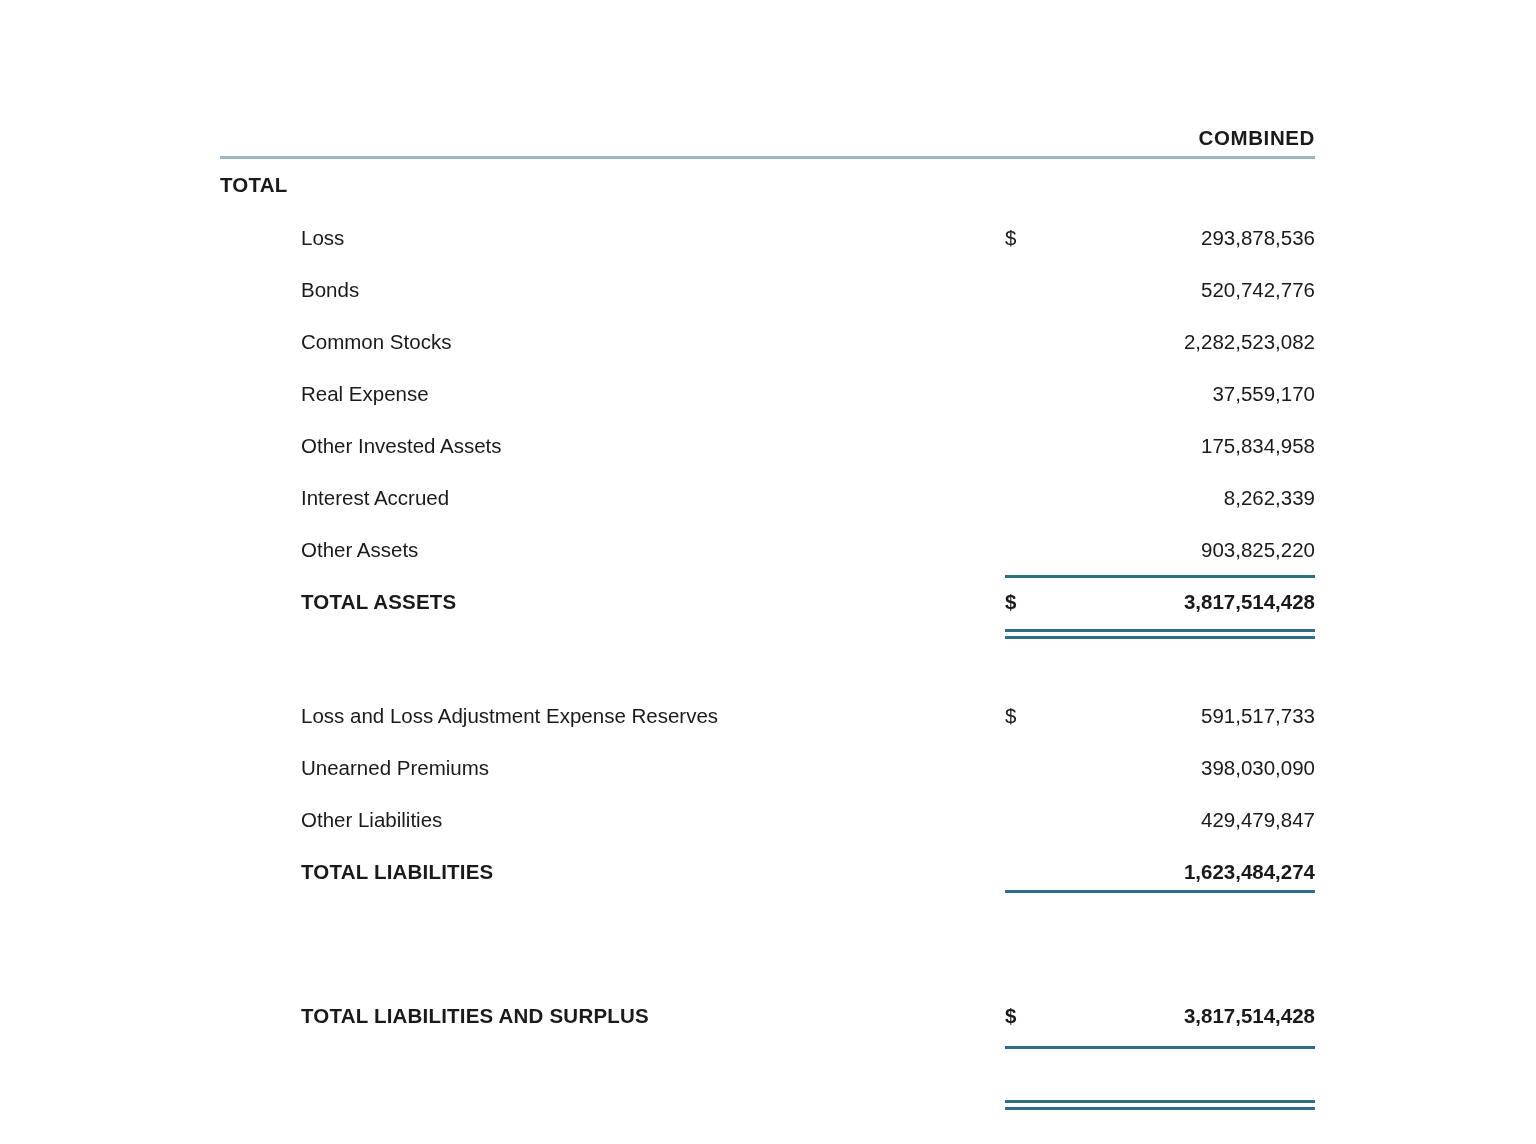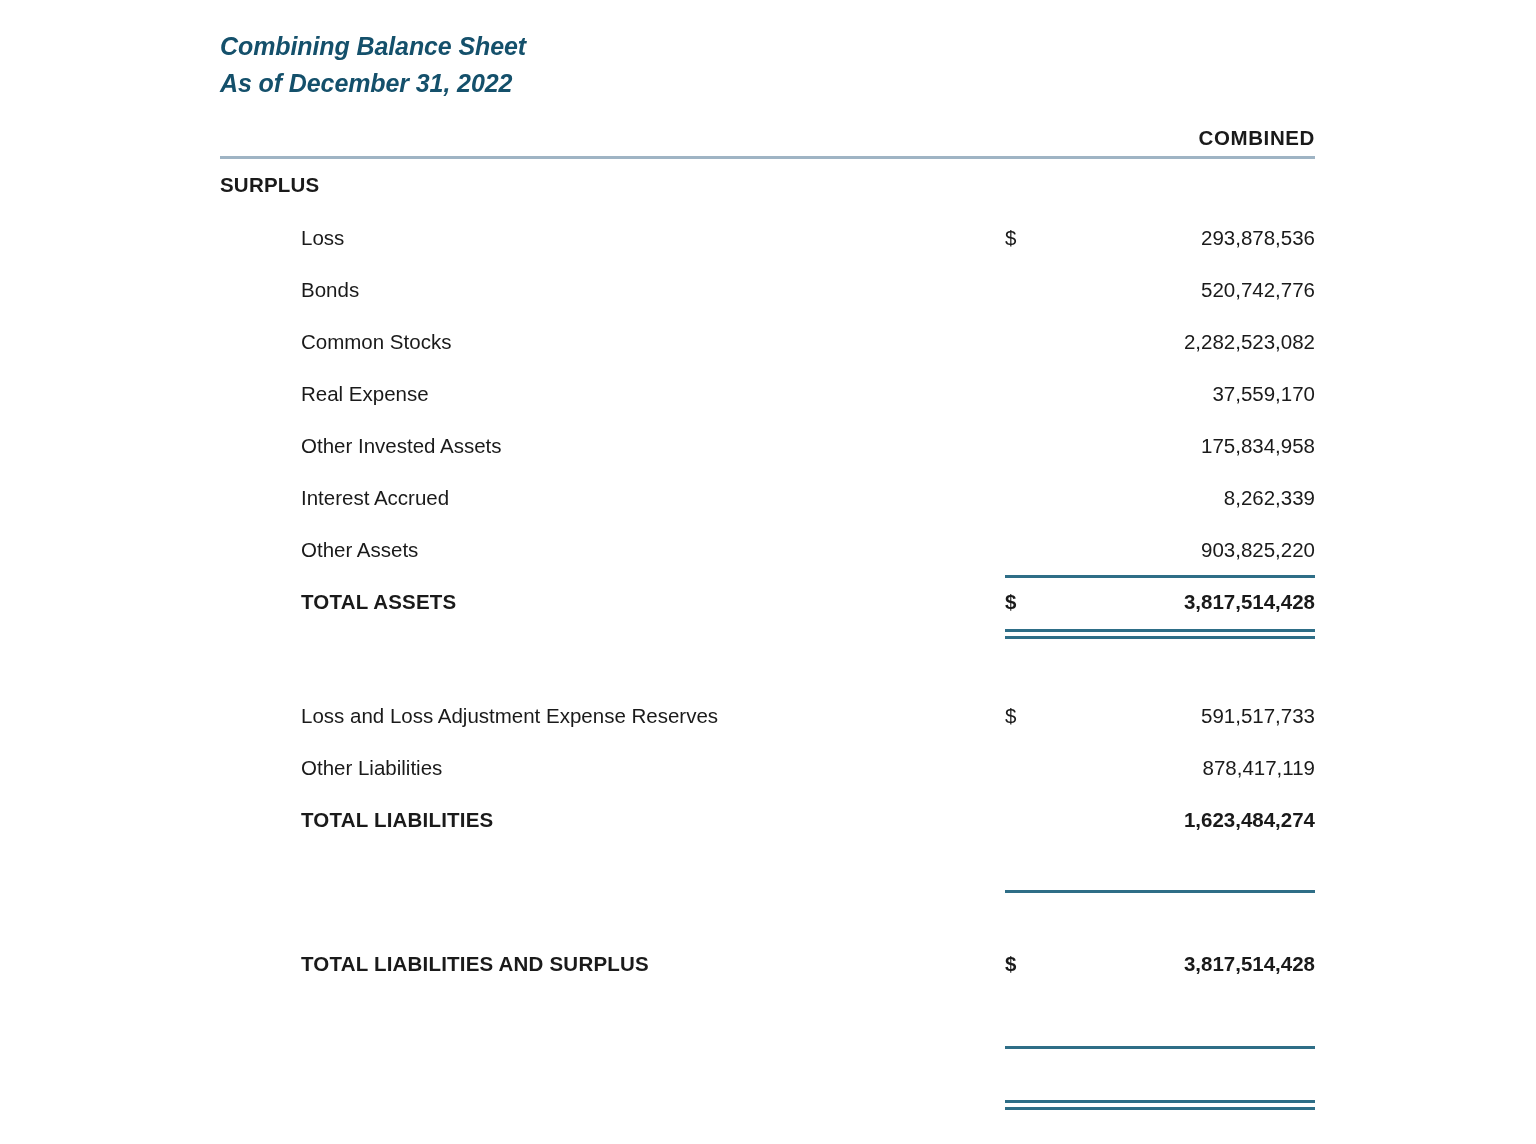--- a/index.html
+++ b/index.html
@@ -122,41 +122,37 @@
     position: absolute;
     background: #2e6e87;
     height: 3px;
   }
 </style>
 </head>
 <body style="color: rgb(26, 26, 26);">
 
 <div id="sheet">
 
-  <div class="title-block">
-    <div class="title-line" style="color: rgb(20, 80, 107);">Combining Balance Sheet</div>
-    <div class="title-line" style="color: rgb(20, 80, 107);">As of December 31, 2022</div>
-  </div>
 
   <table class="bs-table">
     <colgroup>
       <col class="c-label">
         <col class="c-cur">
         <col class="c-val">
     </colgroup>
     <tbody>
 
       <tr class="r-header">
         <td class="hdr-rule-cell" style="border-bottom-color: rgb(159, 180, 196);"></td>
         <td class="hdr-rule-cell" style="border-bottom-color: rgb(159, 180, 196);"></td>
         <td class="hdr-rule-cell col-header" style="border-bottom-color: rgb(159, 180, 196);">COMBINED</td>
       </tr>
 
       <tr class="r-section">
-        <td class="lbl sect-label">SURPLUS</td>
+        <td class="lbl sect-label">TOTAL</td>
         <td></td>
           <td></td>
       </tr>
 
       <tr class="r-item">
         <td class="lbl indent item-label">Loss</td>
         <td class="cur">$</td>
         <td class="val">293,878,536</td>
       </tr>
       <tr class="r-item">
@@ -202,23 +198,28 @@
           <td></td>
         </tr>
 
 
       <tr class="r-item">
         <td class="lbl indent item-label">Loss and Loss Adjustment Expense Reserves</td>
         <td class="cur">$</td>
         <td class="val">591,517,733</td>
       </tr>
       <tr class="r-item">
+        <td class="lbl indent item-label">Unearned Premiums</td>
+        <td class="cur"></td>
+        <td class="val">398,030,090</td>
+      </tr>
+      <tr class="r-item">
         <td class="lbl indent item-label">Other Liabilities</td>
         <td class="cur"></td>
-        <td class="val">878,417,119</td>
+        <td class="val">429,479,847</td>
       </tr>
 
       <tr class="r-total">
         <td class="lbl indent total-label">TOTAL LIABILITIES</td>
         <td class="cur b"></td>
         <td class="val b">1,623,484,274</td>
       </tr>
 
       <tr class="r-gap-lg">
           <td></td>

